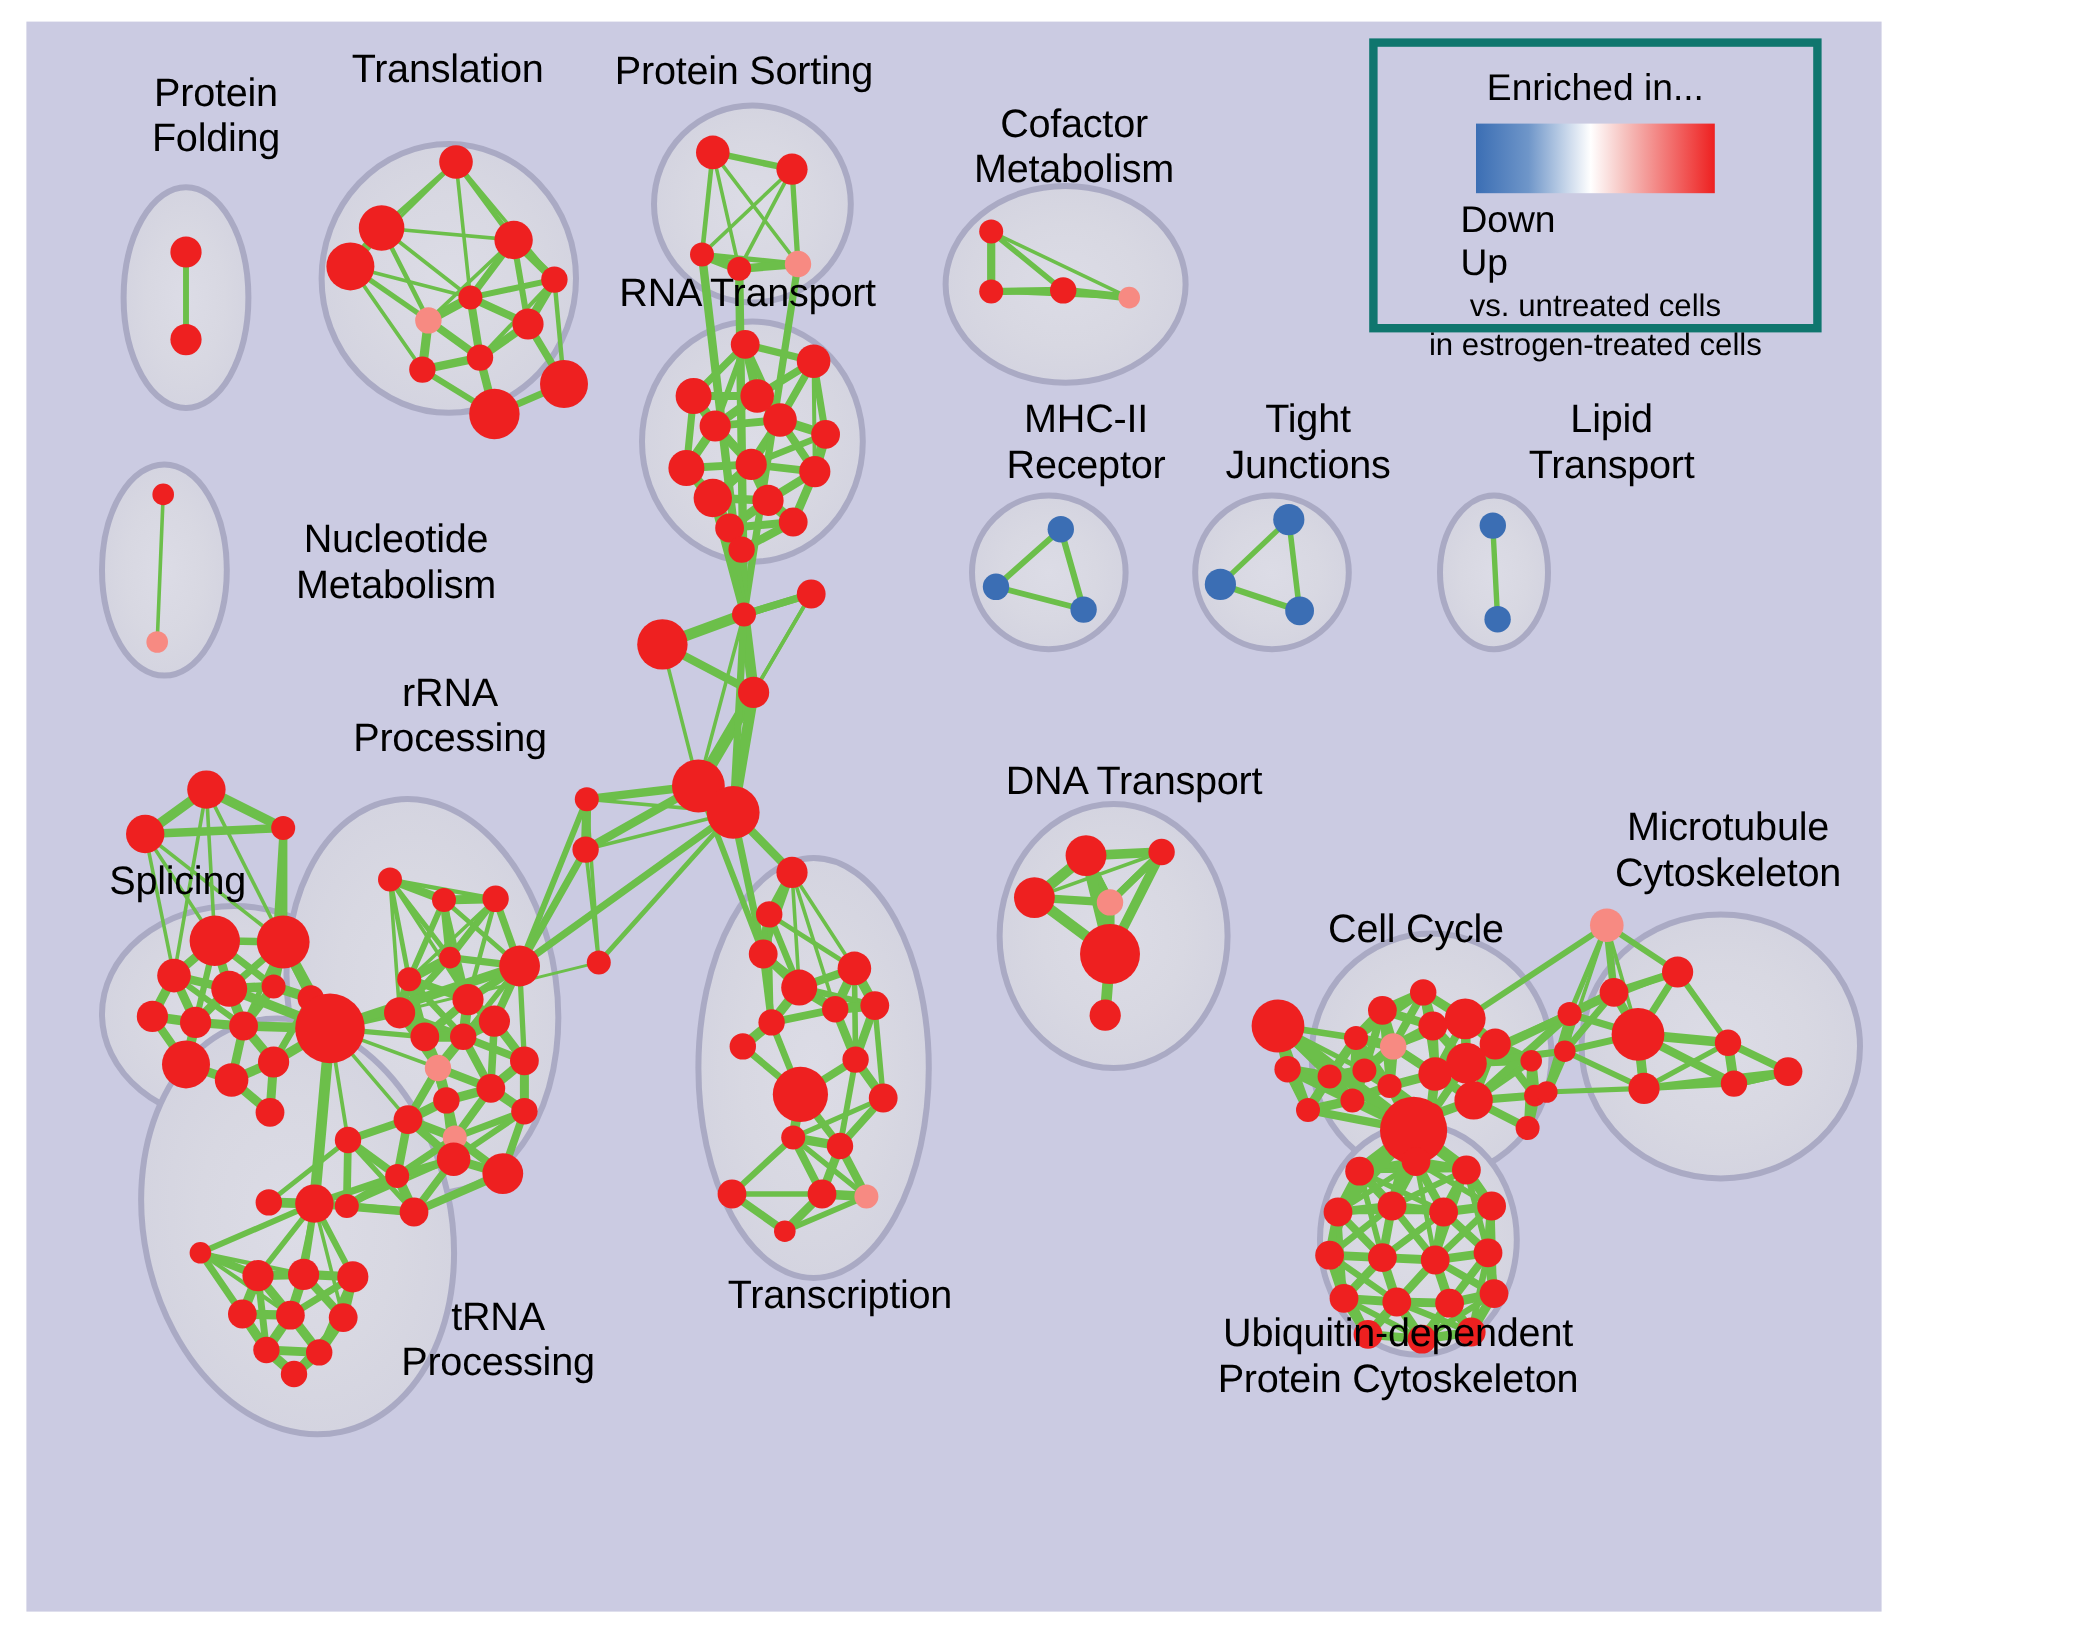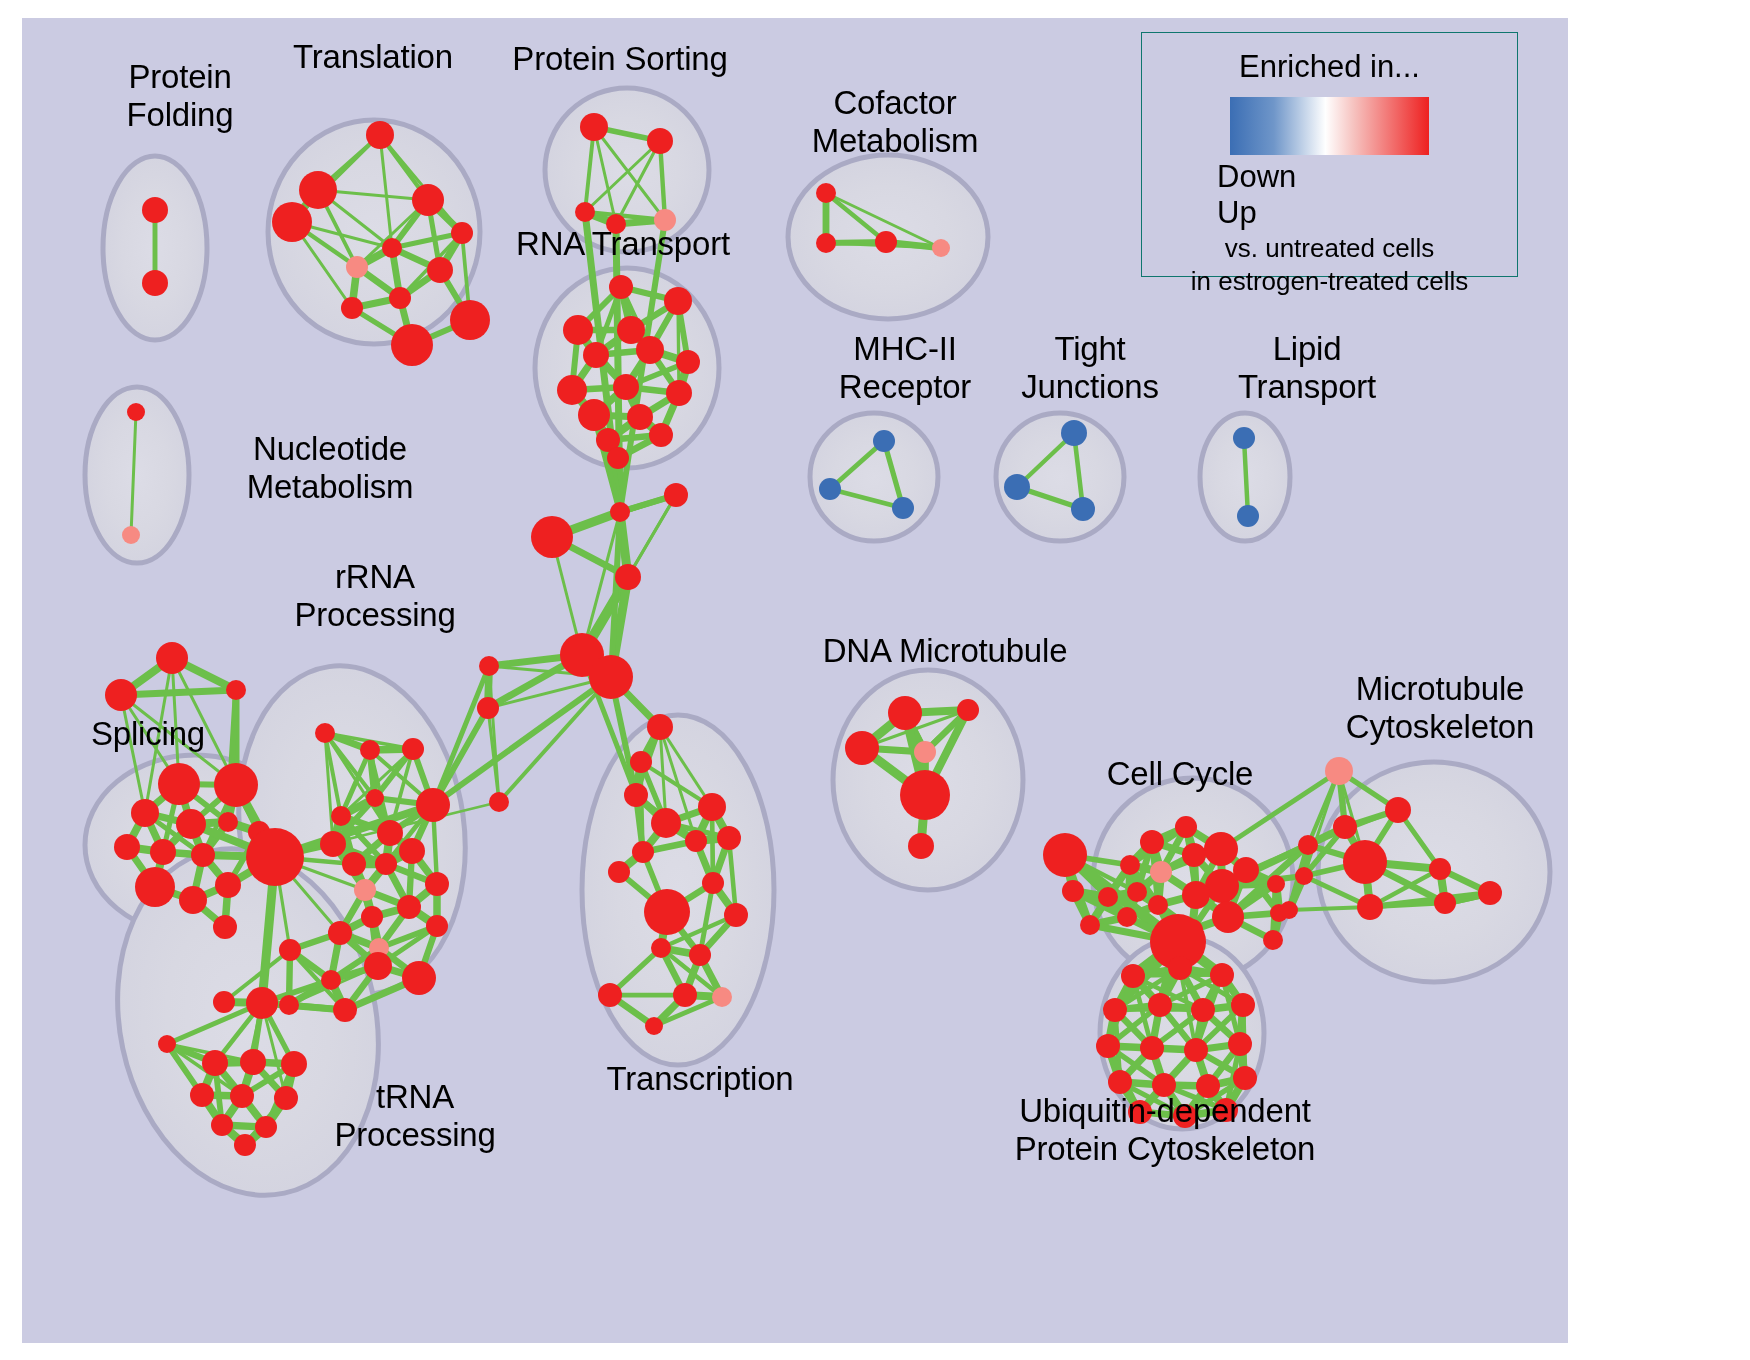--- a/index.html
+++ b/index.html
@@ -7,21 +7,21 @@
   #stage{position:relative;width:1568px;height:1360px;background:#ffffff;overflow:hidden;}
   #canvas-bg{position:absolute;left:22px;top:18px;width:1706px;height:1325px;background:#cbcbe2;}
   svg#net{position:absolute;left:0;top:0;width:1750px;height:1360px;}
   .cluster-label{
     position:absolute;color:#000;font-size:33px;line-height:38px;
     font-family:"Liberation Sans",sans-serif;text-align:center;white-space:pre-line;
     letter-spacing:-0.2px;
   }
   #legend{
     position:absolute;left:1141px;top:32px;width:377px;height:245px;
-    background:#cbcbe2;border:1px solid #0f766e;box-sizing:border-box;
+    background:#cbcbe2;border:7px solid #0f766e;box-sizing:border-box;
   }
   #legend .ltitle{text-align:center;font-size:31px;margin-top:16px;color:#000;}
   #legend .lbar{margin:12px auto 0 auto;width:199px;height:58px;
      background:linear-gradient(to right,#3b6eb4 0%,#6f96c9 22%,#ffffff 48%,#f6c3c0 62%,#ee2020 100%);}
   #legend .lrow{display:flex;justify-content:space-between;width:225px;margin:4px auto 0 auto;font-size:31px;color:#000;flex-direction:column;}
   #legend .lsub{text-align:center;font-size:26px;line-height:31px;color:#000;margin-top:2px;}
 </style>
 </head>
 <body>
 
@@ -793,29 +793,29 @@
       <div class="cluster-label" style="left: 480px; top: 40px; width: 280px;">Protein Sorting</div>
       <div class="cluster-label" style="left: 478px; top: 225px; width: 290px;">RNA Transport</div>
       <div class="cluster-label" style="left: 760px; top: 84px; width: 270px;">Cofactor
 Metabolism</div>
       <div class="cluster-label" style="left: 190px; top: 430px; width: 280px;">Nucleotide
 Metabolism</div>
       <div class="cluster-label" style="left: 790px; top: 330px; width: 230px;">MHC-II
 Receptor</div>
       <div class="cluster-label" style="left: 975px; top: 330px; width: 230px;">Tight
 Junctions</div>
-      <div class="cluster-label" style="left: 1192px; top: 330px; width: 230px;">Lipid
+      <div class="cluster-label" style="left: 1228px; top: 330px; width: 230px;">Lipid
 Transport</div>
       <div class="cluster-label" style="left: 48px; top: 715px; width: 200px;">Splicing</div>
       <div class="cluster-label" style="left: 250px; top: 558px; width: 250px;">rRNA
 Processing</div>
       <div class="cluster-label" style="left: 290px; top: 1078px; width: 250px;">tRNA
 Processing</div>
       <div class="cluster-label" style="left: 565px; top: 1060px; width: 270px;">Transcription</div>
-      <div class="cluster-label" style="left: 795px; top: 632px; width: 300px;">DNA Microtubule</div>
+      <div class="cluster-label" style="left: 795px; top: 632px; width: 300px;">DNA Transport</div>
       <div class="cluster-label" style="left: 1065px; top: 755px; width: 230px;">Cell Cycle</div>
       <div class="cluster-label" style="left: 1290px; top: 670px; width: 300px;">Microtubule
 Cytoskeleton</div>
       <div class="cluster-label" style="left: 975px; top: 1092px; width: 380px;">Ubiquitin-dependent
 Protein Cytoskeleton</div>
     </div>
 
   <div id="legend">
     <div class="ltitle">Enriched in...</div>
     <div class="lbar"></div>

